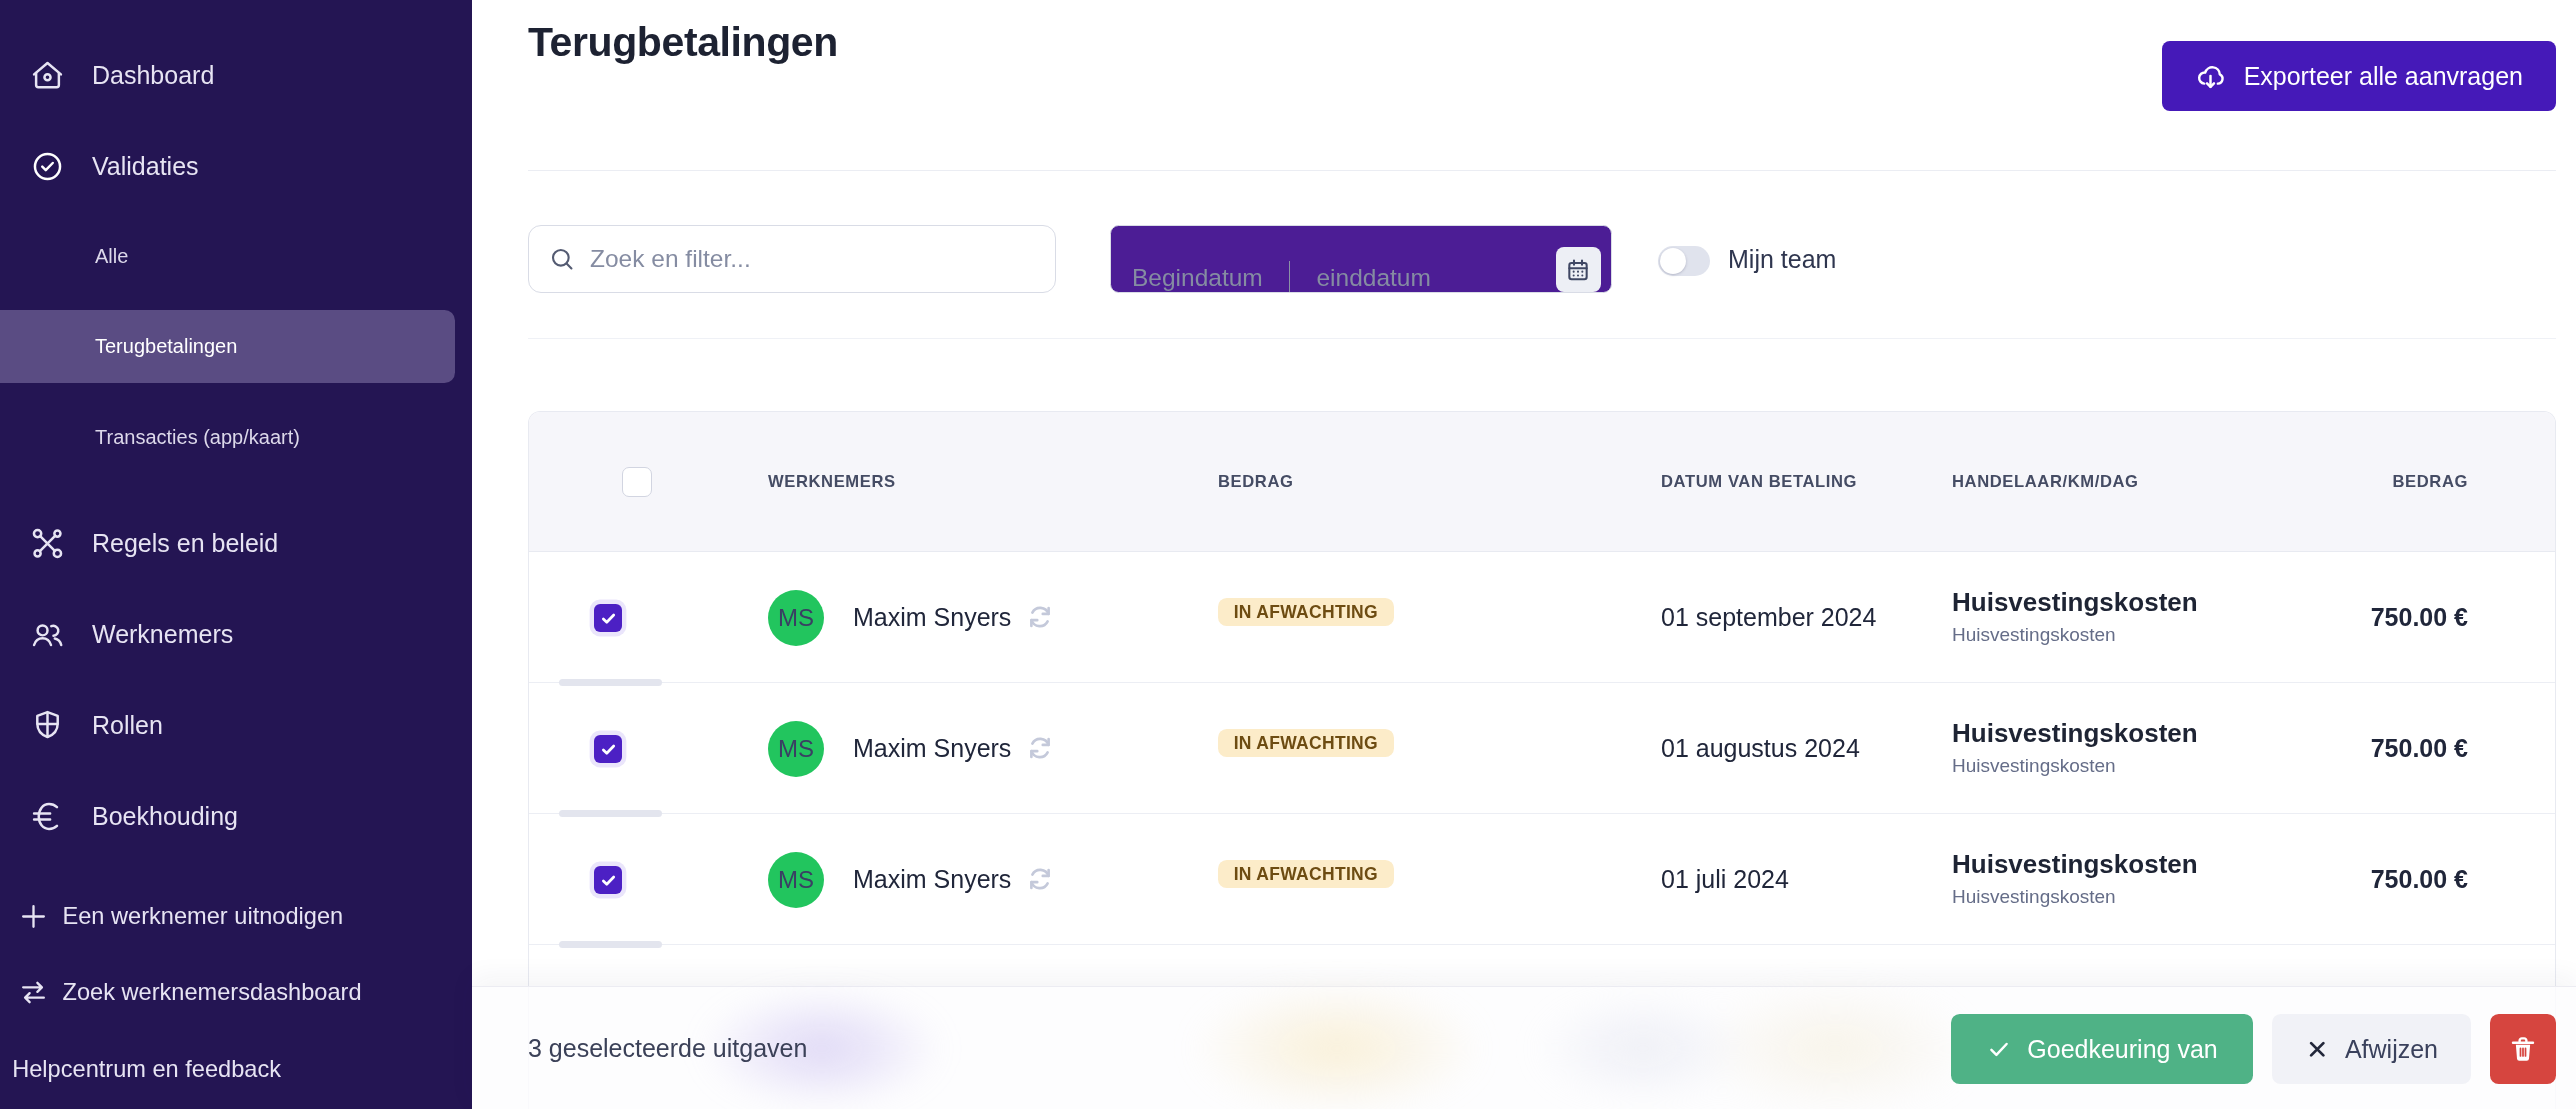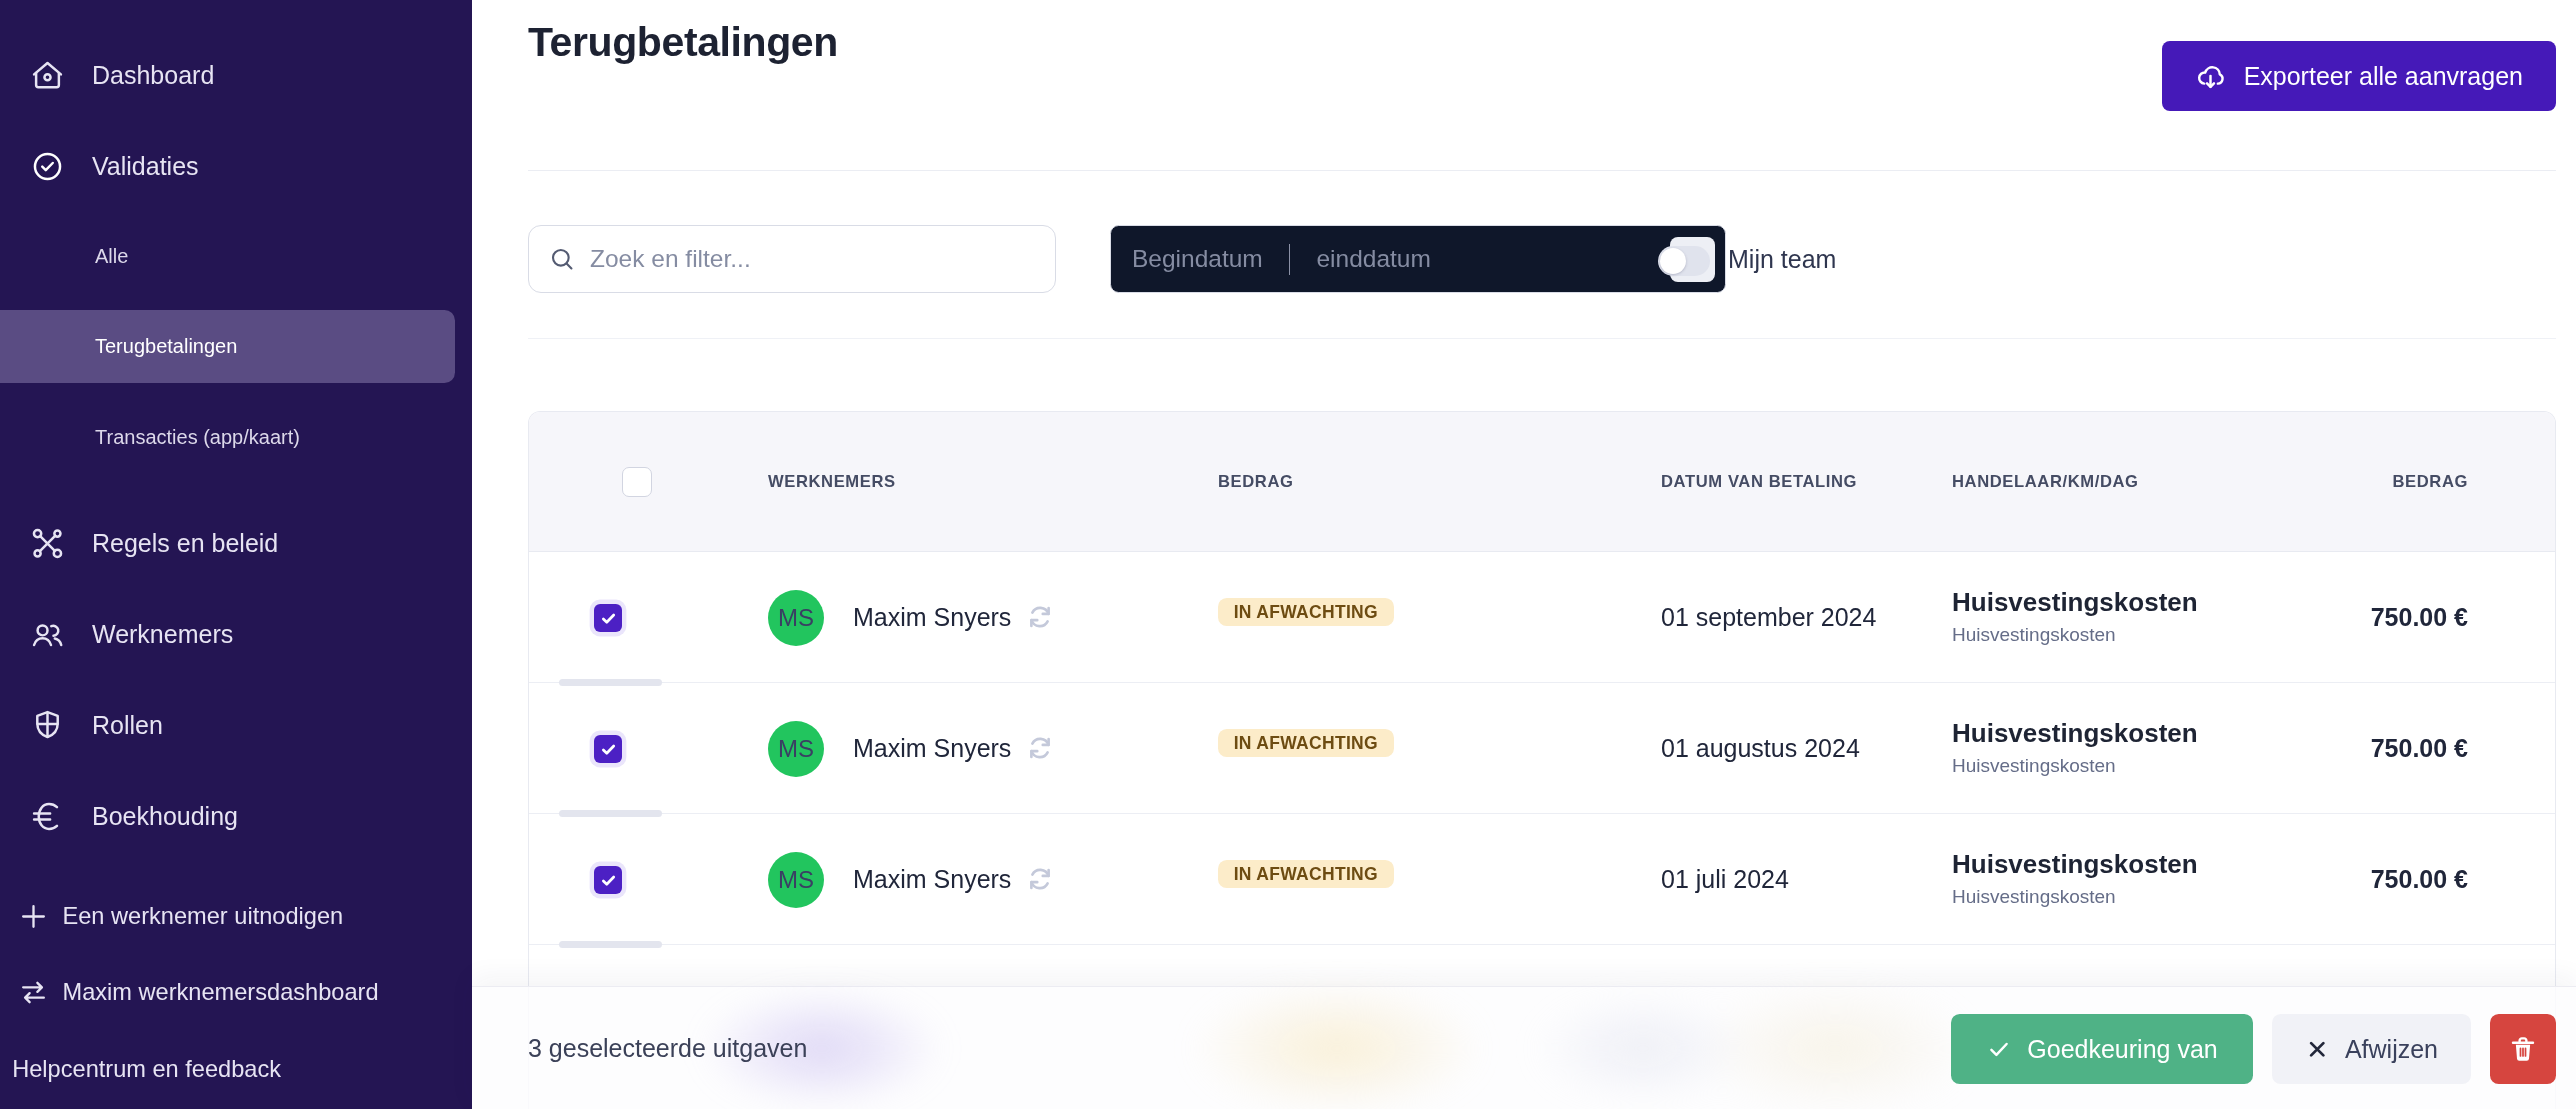--- a/index.html
+++ b/index.html
@@ -36,23 +36,23 @@
   .divider.d1 { top:170px; } .divider.d2 { top:338px; background:#eff1f6; }
 
   
   .search-box { position:absolute; left:56px; top:225px; width:528px; height:68px;
                 border:1.3px solid #d9dce6; border-radius:13px; background:#fff;
                 display:flex; align-items:center; gap:14px; padding:0 19px; }
   .search-box svg { width:28px; height:28px; flex:0 0 auto; }
   .search-box input { border:none; outline:none; flex:1; font-size:24.5px;
                       font-family:inherit; color:#333a52; background:transparent; }
   .search-box input::placeholder { color:#858ca2; }
-  .date-box { position:absolute; left:638px; top:225px; width:616px; height:68px;
-              border:1.3px solid #d9dce6; border-radius:8.7px; background:#0f172a;
-              display:flex; align-items:center; padding:0 10.5px 0 21px; font-size:24.5px; }
+  .date-box { position:absolute; left:638px; top:225px; width:502px; height:68px;
+              border:1.3px solid #d9dce6; border-radius:8.7px; background:#4c1d95;
+              display:flex; align-items:flex-end; padding:0 10.5px 0 21px; font-size:24.5px; }
   .date-ph { color:#858ca2; }
   .date-sep { width:1.7px; height:31px; background:#8b91a6; margin:0 26px; }
   .date-box .spacer { flex:1; }
   .cal-btn { width:45px; height:45px; background:#edeff5; border-radius:7.9px;
              display:grid; place-items:center; cursor:pointer; }
   .cal-btn svg { width:26px; height:26px; }
   .toggle { position:absolute; left:1186px; top:246px; width:52px; height:30px;
             background:#e0e3ed; border-radius:15px; cursor:pointer; }
   .toggle .knob { position:absolute; left:1.7px; top:1.7px; width:26px; height:26px;
                   background:#ffffff; border-radius:50%;
@@ -192,21 +192,21 @@
       <svg viewBox="0 0 24 24" fill="none" stroke="#e7e4f3" stroke-width="1.8" stroke-linecap="round">
           <path d="M12 4v16M4 12h16"></path>
         </svg>
       <span>Een werknemer uitnodigen</span>
     </div>
     <div class="nav-action" style="top:966px">
       <svg viewBox="0 0 24 24" fill="none" stroke="#e7e4f3" stroke-width="1.8" stroke-linecap="round" stroke-linejoin="round">
           <path d="M4 8h14M15 4.5 18.5 8 15 11.5"></path>
           <path d="M20 16H6M9 12.5 5.5 16 9 19.5"></path>
         </svg>
-      <span>Maxim werknemersdashboard</span>
+      <span>Zoek werknemersdashboard</span>
     </div>
     <div class="nav-help" style="top:1043px">
       <span>Helpcentrum en feedback</span>
     </div>
   </aside>
 
   <main class="main">
     <h1 class="page-title">Terugbetalingen</h1>
 
     <button class="export-btn">

